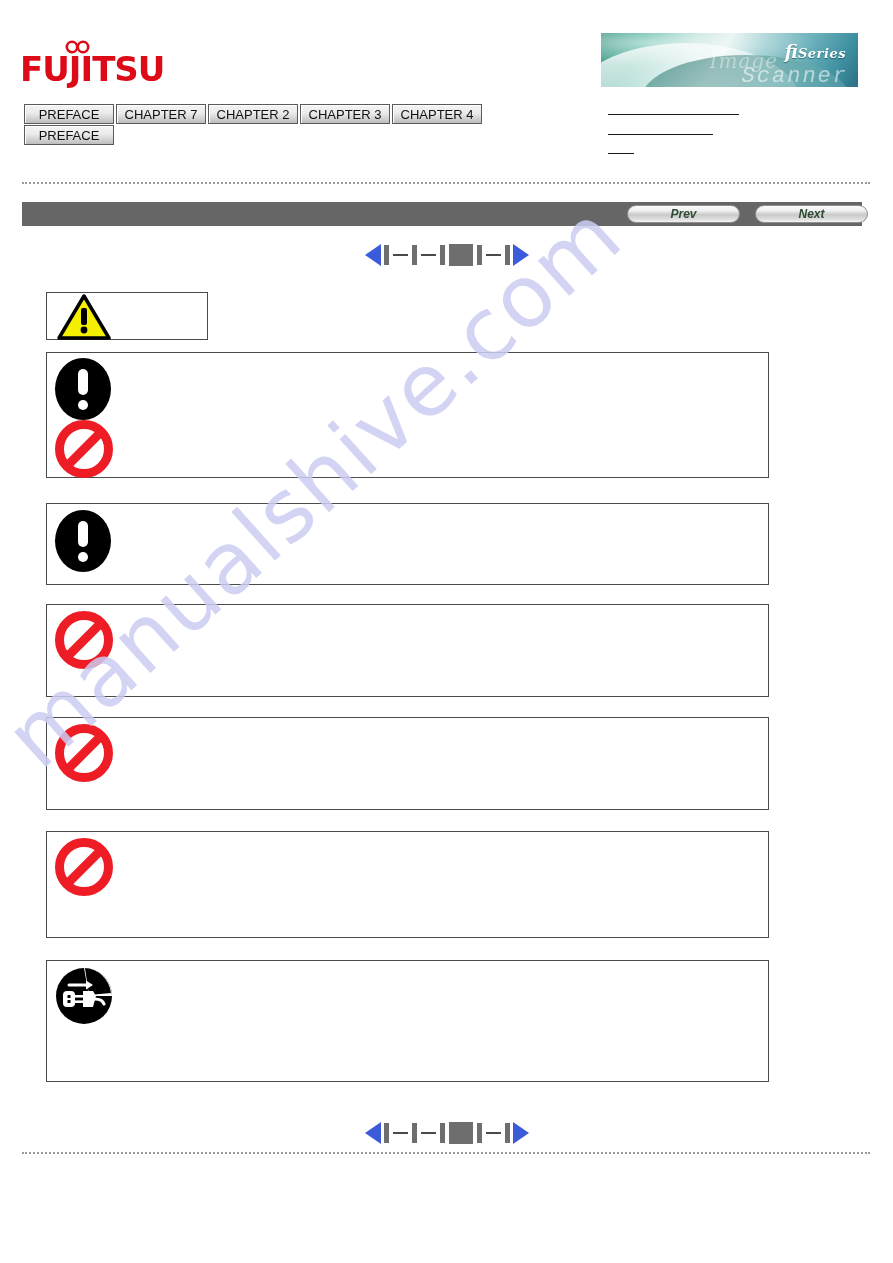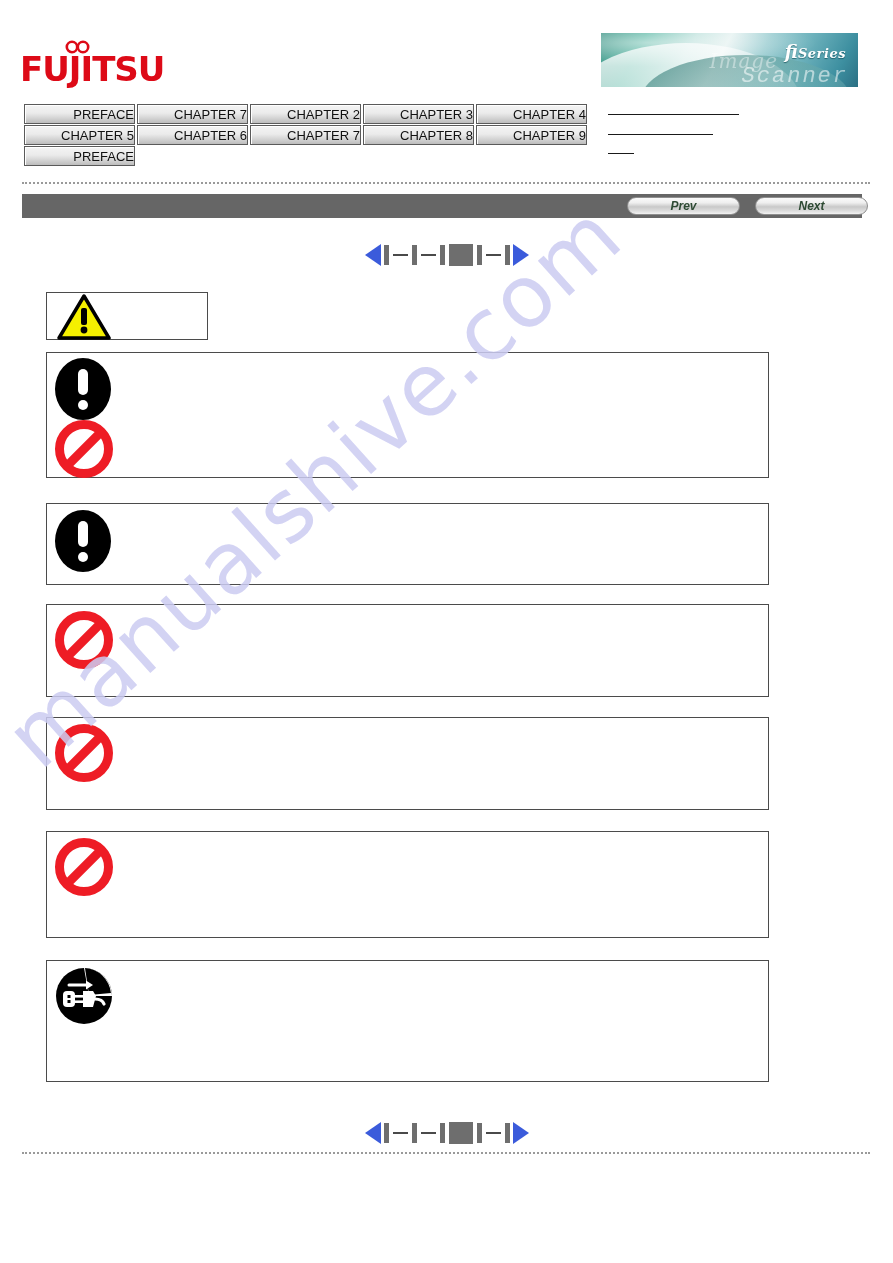--- a/index.html
+++ b/index.html
@@ -140,25 +140,25 @@
   #tabs {
     position: absolute;
     left: 24px;
     top: 104px;
   }
   .tab-row {
     display: flex;
     margin-bottom: 1px;
   }
   .tab {
-    width: 111px;
+    width: 90px;
     height: 20px;
     line-height: 19px;
     margin-right: 2px;
-    text-align: right;
+    text-align: center;
     font-size: 13px;
     color: #111;
     border: 1px solid #5a5a5a;
     background: linear-gradient(180deg,#f4f4f4 0%,#ebebeb 45%,#d2d2d2 75%,#bdbdbd 100%);
     box-shadow: inset 1px 1px 0 #ffffff;
     box-sizing: border-box;
     cursor: pointer;
     font-family: "Liberation Sans", sans-serif;
   }
   .tab:last-child { margin-right: 0; }
@@ -176,21 +176,21 @@
     left: 22px;
     width: 848px;
     height: 0;
     border-top: 2px dotted #9a9a9a;
   }
 
   
   #navbar {
     position: absolute;
     left: 22px;
-    top: 194px;
+    top: 202px;
     width: 840px;
     height: 24px;
     background: #666666;
   }
   .pill {
     position: absolute;
     top: 3px;
     width: 113px;
     height: 18px;
     border-radius: 9px;
@@ -349,27 +349,20 @@
 
 <div id="tabs">
   <div class="tab-row">
     <div class="tab">PREFACE</div>
     <div class="tab">CHAPTER 7</div>
     <div class="tab">CHAPTER 2</div>
     <div class="tab">CHAPTER 3</div>
     <div class="tab">CHAPTER 4</div>
   </div>
   <div class="tab-row">
-    <div class="tab">CHAPTER 5</div>
-    <div class="tab">CHAPTER 6</div>
-    <div class="tab">CHAPTER 7</div>
-    <div class="tab">CHAPTER 8</div>
-    <div class="tab">CHAPTER 9</div>
-  </div>
-  <div class="tab-row">
     <div class="tab">PREFACE</div>
   </div>
 </div>
 
 <div class="strip-line" style="left:608px; top:114px; width:131px;"></div>
 <div class="strip-line" style="left:608px; top:134px; width:105px;"></div>
 <div class="strip-line" style="left:608px; top:153px; width:26px;"></div>
 
 <div class="dotted-rule" style="top:182px;"></div>
 

